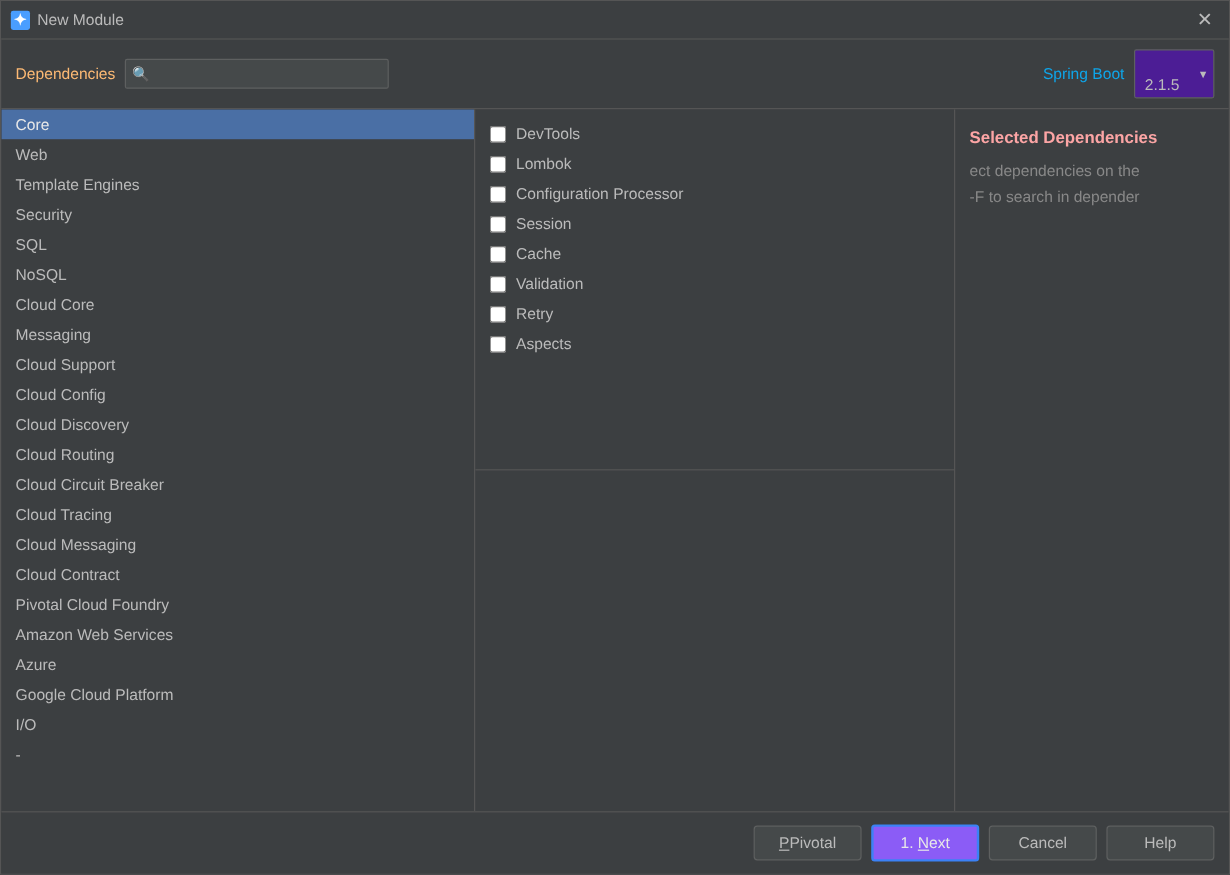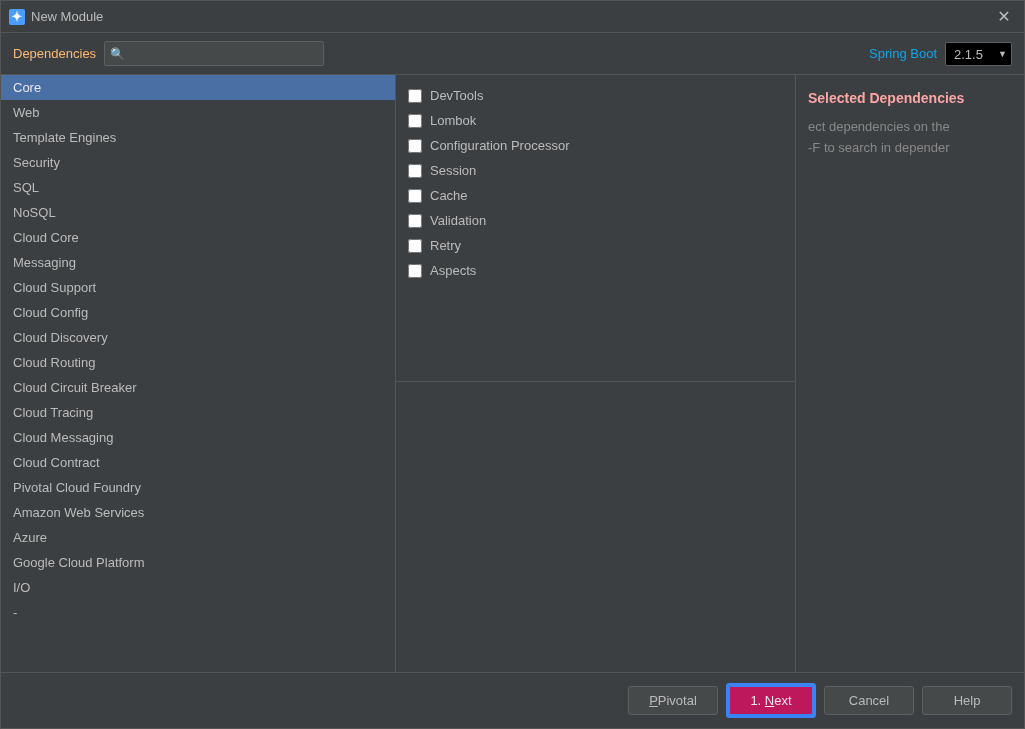--- a/index.html
+++ b/index.html
@@ -116,24 +116,24 @@
       border-radius: 2px;
     }
 
     .spring-boot-label {
       color: #0ea5e9;
       margin-left: auto;
       margin-right: 8px;
     }
 
     .spring-boot-select {
-      background: #000000;
+      background: #4c1d95;
       border: 1px solid #5e6060;
       color: #bbb;
-      padding: 4px 20px 3px 8px;
+      padding: 21px 20px 3px 8px;
       appearance: none;
       cursor: pointer;
       outline: none;
       border-radius: 2px;
       position: relative;
     }
 
     .select-wrapper {
       position: relative;
       display: inline-block;
@@ -257,22 +257,22 @@
       background: #45494a;
       color: #bbb;
       cursor: pointer;
       border-radius: 3px;
       font-size: 13px;
       min-width: 90px;
       text-align: center;
     }
 
     .footer-btn.primary {
-      background: #be185d;
-      border: 4px solid #3b82f6;
+      background: #8b5cf6;
+      border: 2px solid #3b82f6;
       color: #e8e8e8;
     }
 
     .footer-btn .underline {
       text-decoration: underline;
     }
   </style>
 </head>
 <body>
 

